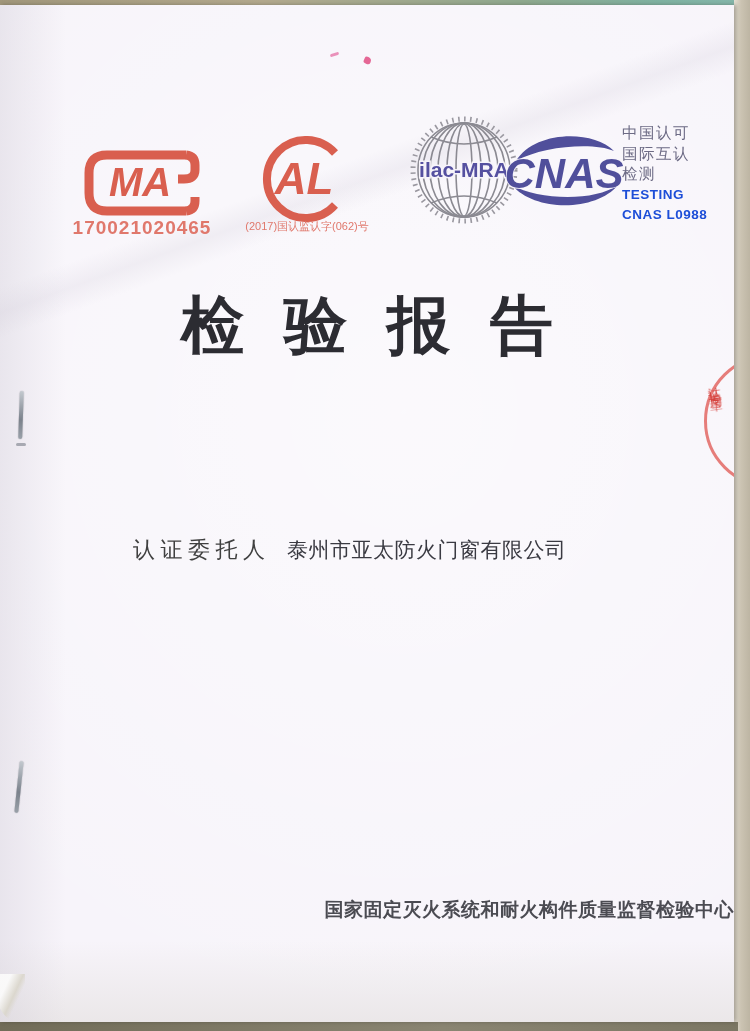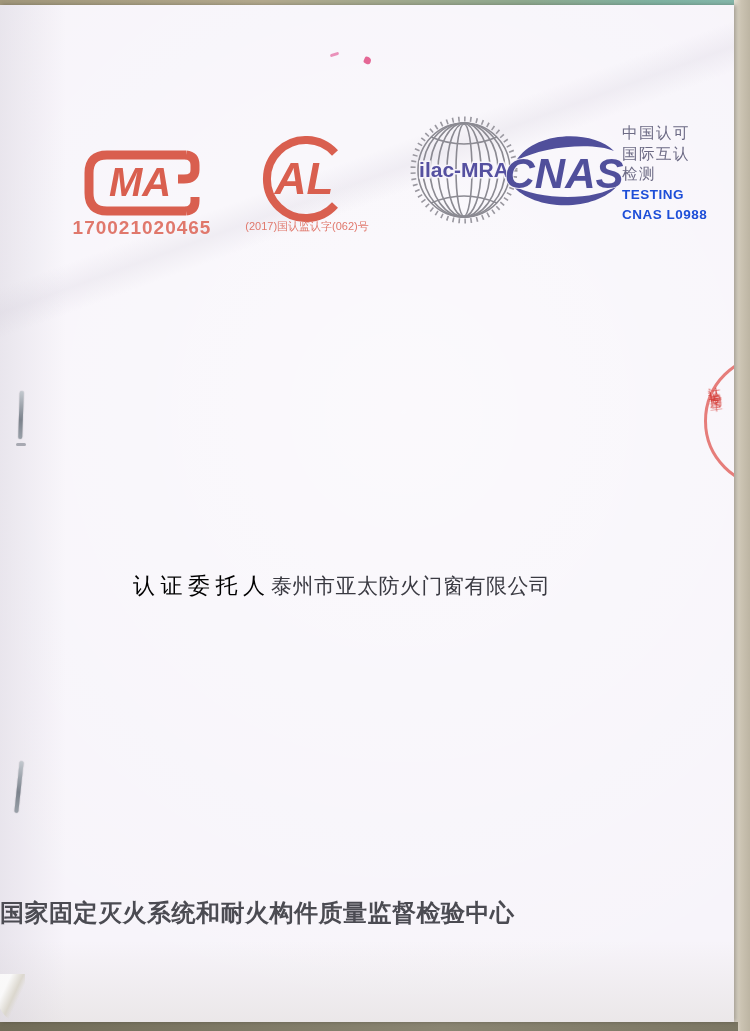--- a/index.html
+++ b/index.html
@@ -50,29 +50,29 @@
   .cnas-caption .en{font-size:13.5px;line-height:20px;letter-spacing:.5px;font-weight:bold;color:#1d4ed8;}
 
   .report-title{position:absolute;left:0;top:278px;width:100%;text-align:center;
         font-size:63px;font-weight:bold;color:var(--ink);}
   .report-title .sp{letter-spacing:40px;margin-right:-40px;}
   .report-no{position:absolute;left:0;top:426px;width:100%;text-align:center;
         font-family:var(--ff-serif);font-weight:bold;font-size:24px;letter-spacing:1px;color:#2e2e36;}
 
   .fields{position:absolute;left:133px;top:530px;width:580px;}
   .frow{display:flex;align-items:baseline;margin-bottom:22px;white-space:nowrap;}
-  .flabel{width:136px;flex:0 0 136px;font-size:22px;color:#000000;margin-top:36px;}
+  .flabel{width:136px;flex:0 0 136px;font-size:22px;color:#404040;}
   .ls5{letter-spacing:5.5px;}
   .ls0{letter-spacing:.5px;}
   .ls15{letter-spacing:15px;}
-  .fvalue{margin-left:2px;font-size:21px;color:#3a3a42;letter-spacing:.5px;}
+  .fvalue{margin-left:18px;font-size:21px;color:#3a3a42;letter-spacing:.5px;}
   .fvalue.model{font-family:var(--ff-mono);font-size:20px;letter-spacing:0;}
 
-  .footer-line{position:absolute;left:0;top:892px;width:100%;text-align:left;
-        font-size:24px;font-weight:bold;letter-spacing:.5px;color:#4b4b52;}
+  .footer-line{position:absolute;left:0;top:892px;width:100%;text-align:right;
+        font-size:19px;font-weight:bold;letter-spacing:.5px;color:#4b4b52;}
 
   .staple{position:absolute;width:4px;border-radius:2px;
         background:linear-gradient(180deg,#c3c9cf,#7b828c 60%,#9aa1a9);
         box-shadow:0 0 1px rgba(40,40,50,.5);}
   .staple.s1{left:19px;top:386px;height:48px;transform:rotate(2deg);}
   .staple.s2{left:17px;top:756px;height:52px;transform:rotate(6deg);}
   .staple-dot{position:absolute;left:16px;top:438px;width:10px;height:3px;border-radius:2px;
         background:rgba(110,115,125,.55);}
 
   .stamp-circle{position:absolute;left:704px;top:349px;width:128px;height:128px;border-radius:50%;
@@ -132,20 +132,23 @@
       <text x="60" y="61" text-anchor="middle" font-size="42" font-weight="bold" font-style="italic" fill="currentColor" stroke="#f7f4fa" stroke-width="1.5" paint-order="stroke">CNAS</text>
     </svg>
     <div class="logo cnas-caption">
       <div class="zh">中国认可</div>
       <div class="zh">国际互认</div>
       <div class="zh">检测</div>
       <div class="en">TESTING</div>
       <div class="en">CNAS L0988</div>
     </div>
 
+    <div class="report-title">
+      <span class="sp">检验报告</span>
+    </div>
 
     <div class="fields">
       <div class="frow">
         <div class="flabel ls5">认证委托人</div>
         <div class="fvalue">泰州市亚太防火门窗有限公司</div>
       </div>
     </div>
 
     <div class="footer-line">国家固定灭火系统和耐火构件质量监督检验中心</div>
 

